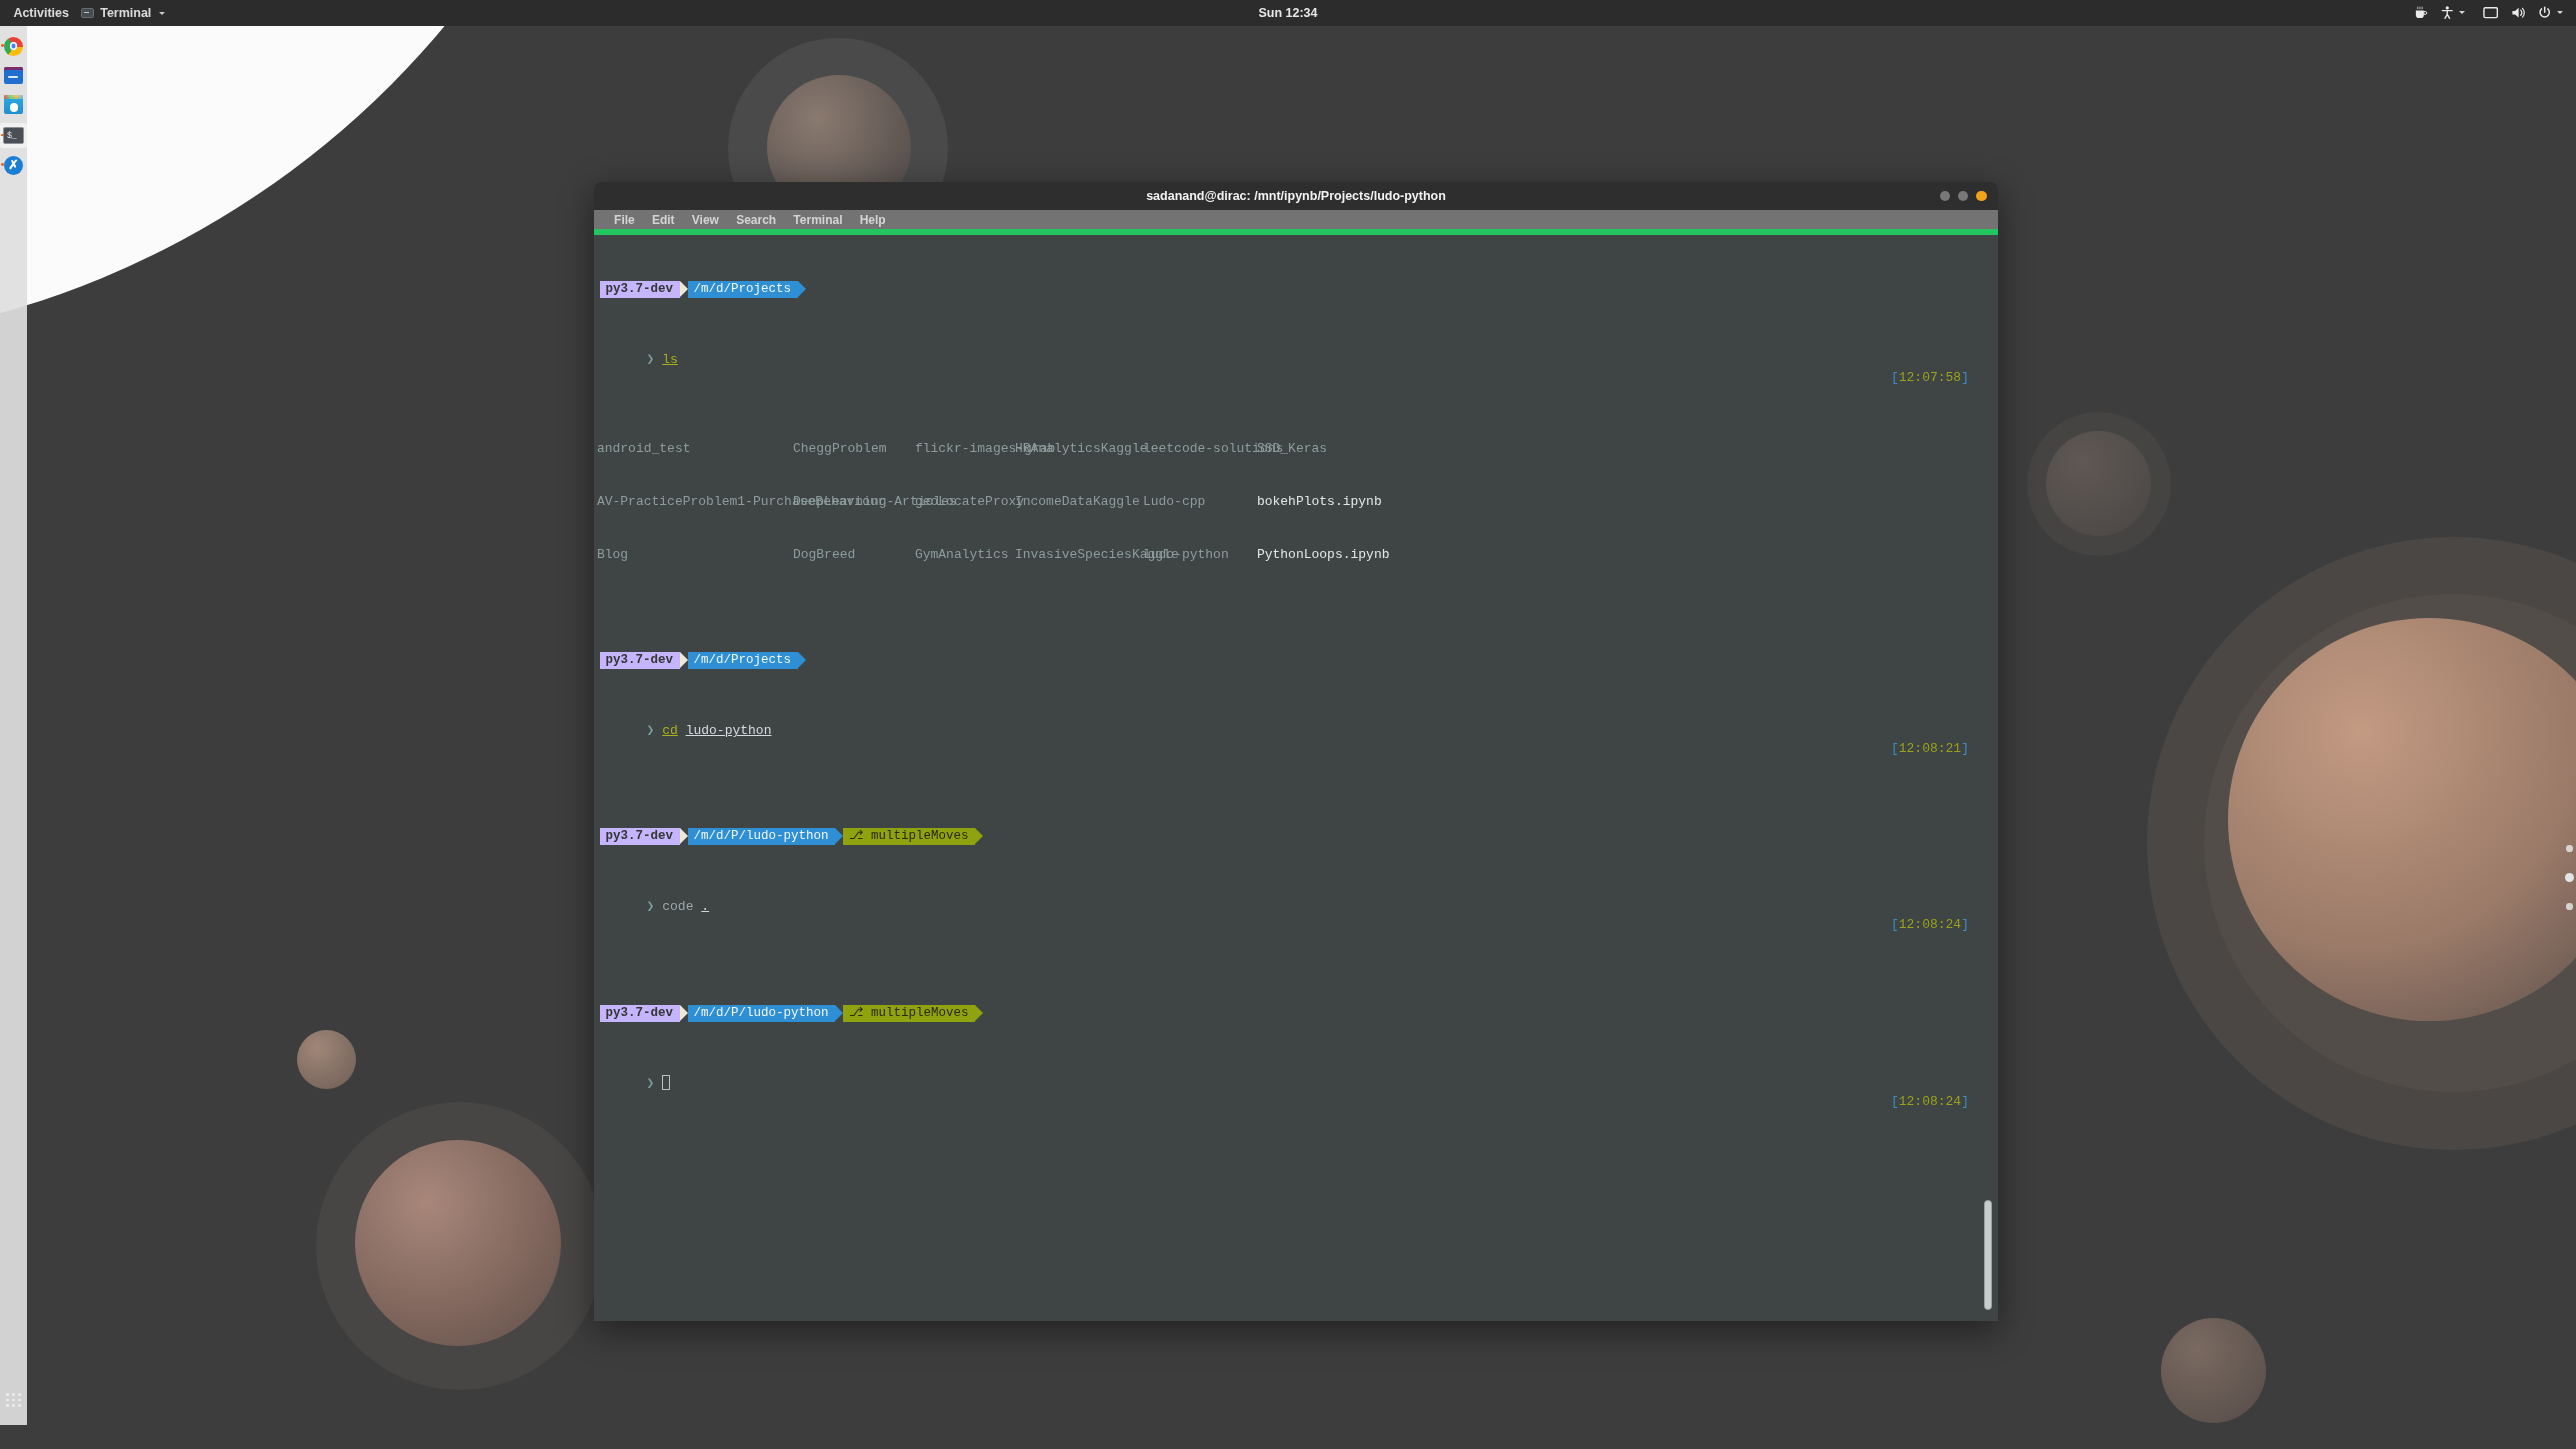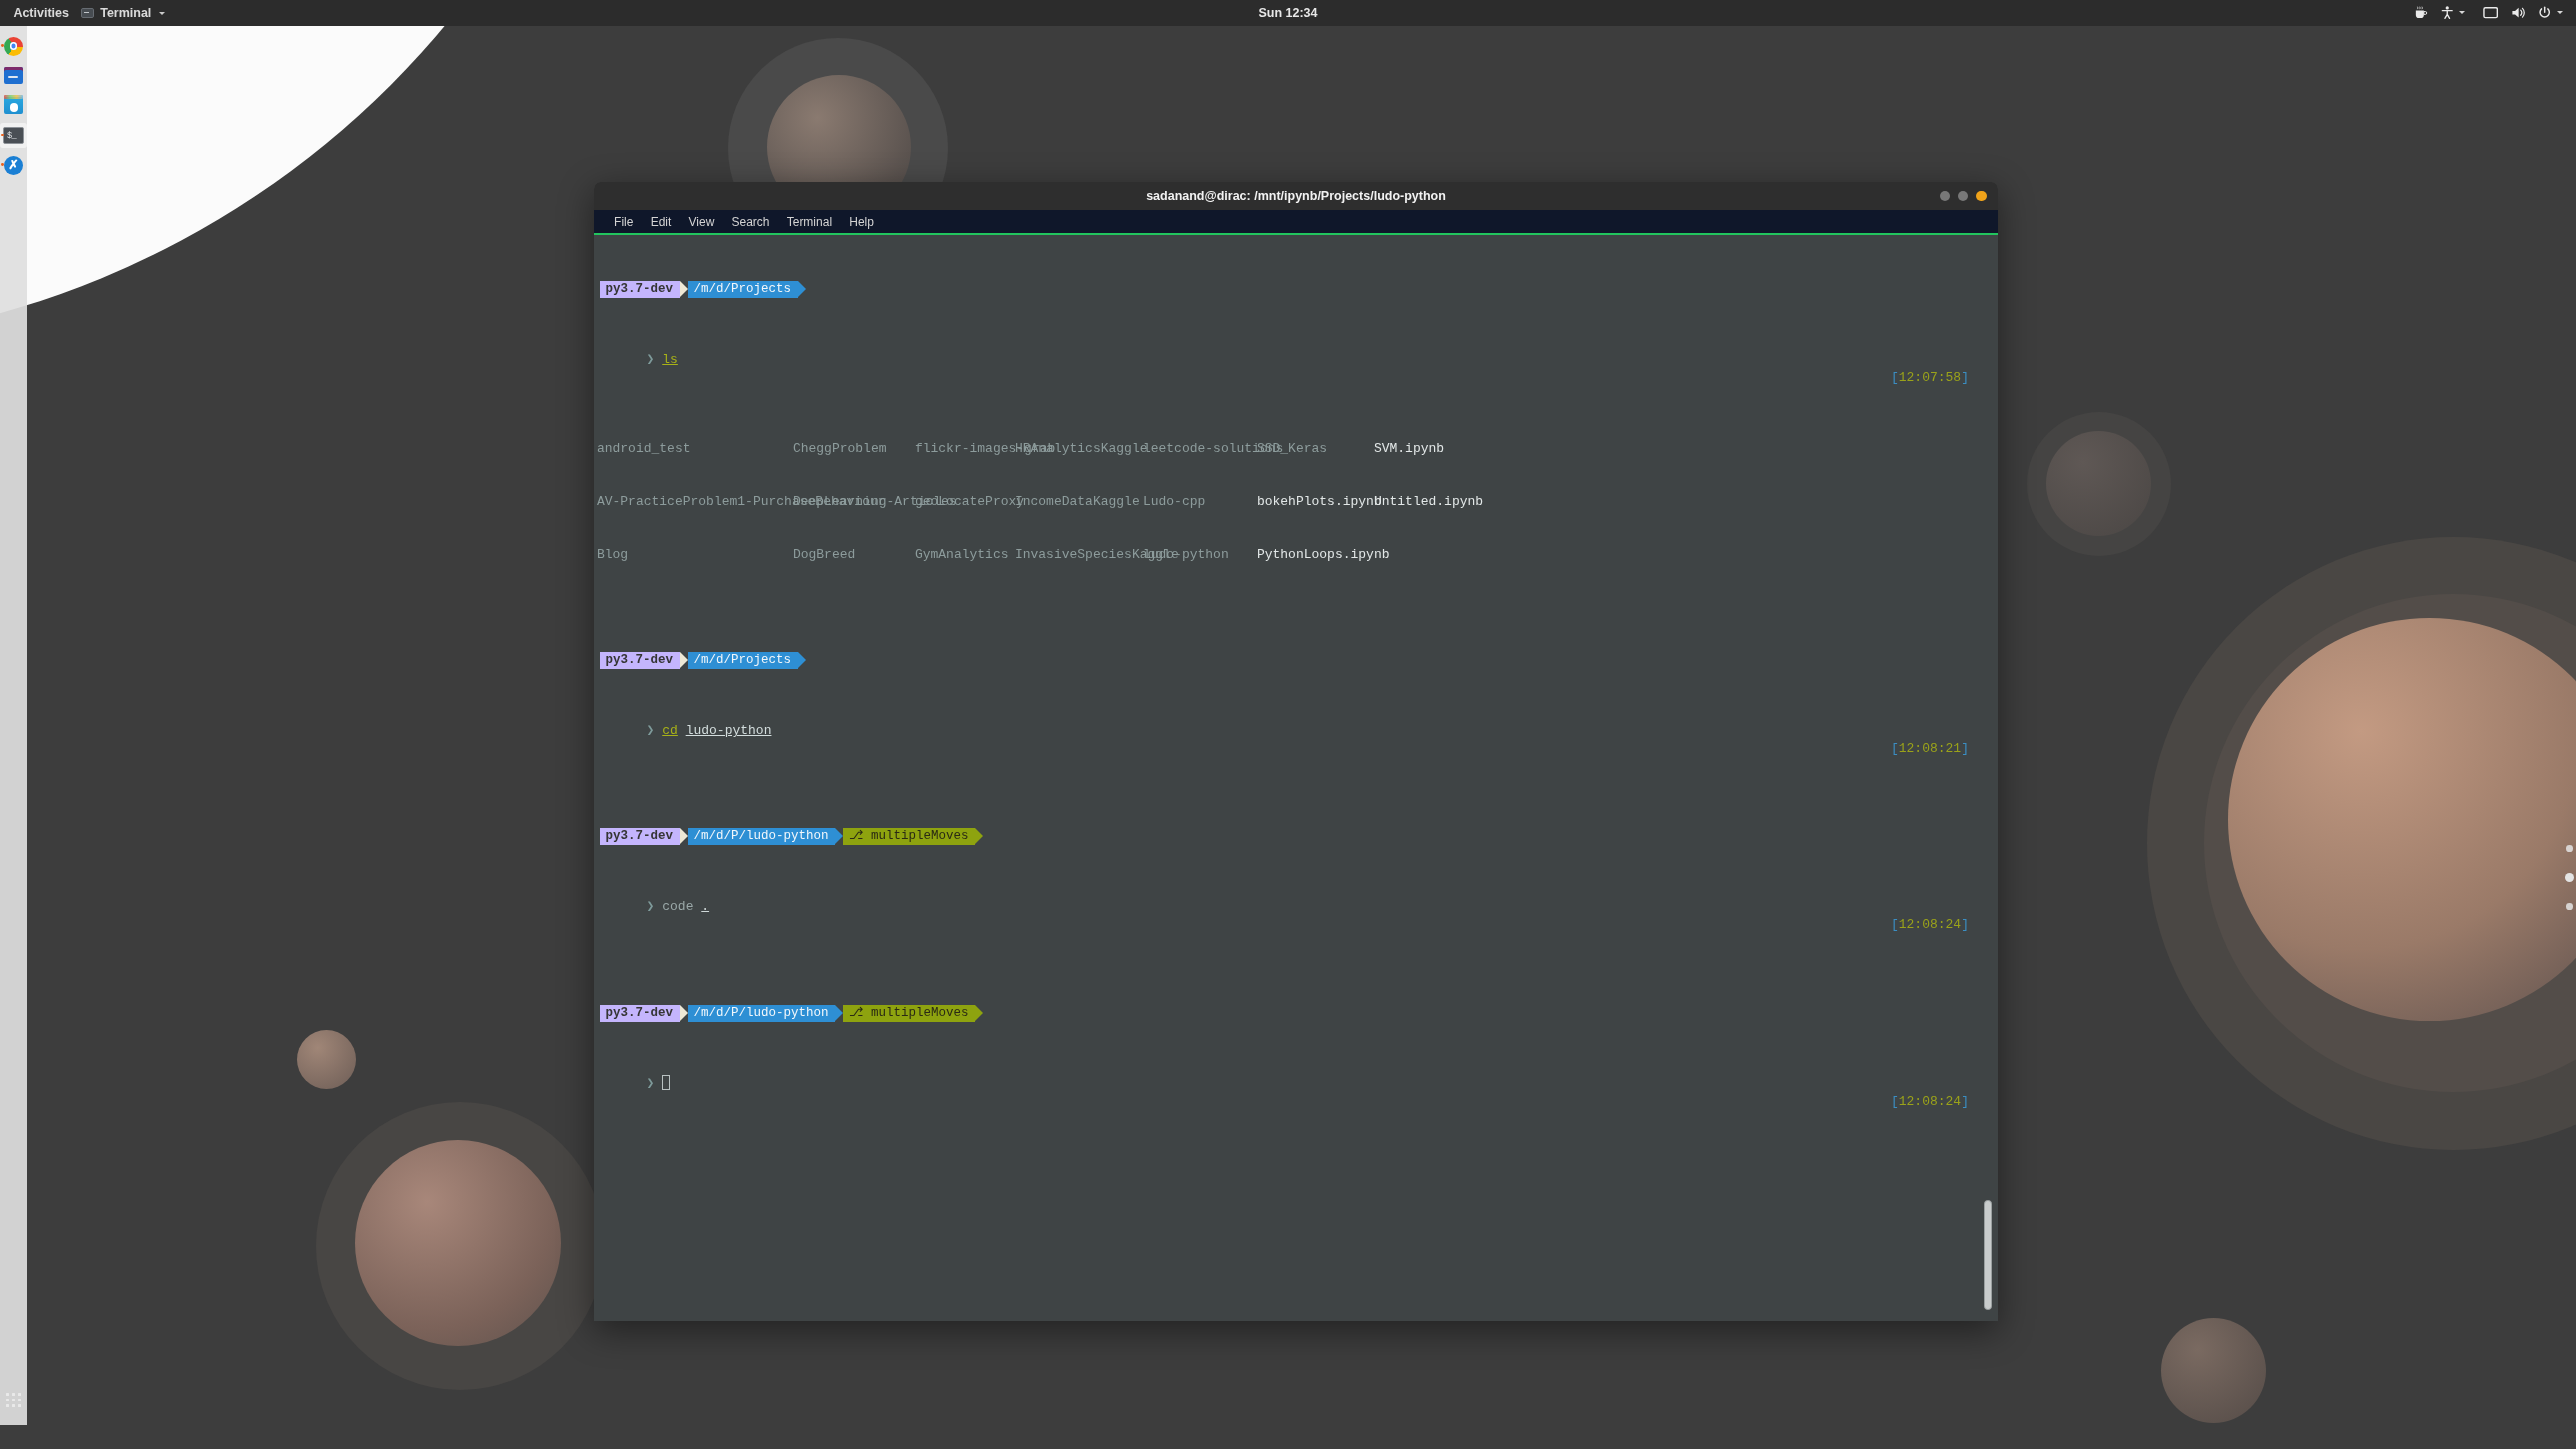--- a/index.html
+++ b/index.html
@@ -182,24 +182,25 @@
     height:28px; background:#2e2e2e;
     display:flex;align-items:center;justify-content:center;
     position:relative;
     border-radius:6.7px 6.7px 0 0;
   }
   #title-text { color:#f2f2f2; font-size:12.5px; font-weight:bold; }
   #winbtns { position:absolute; right:11.5px; top:0; height:28px; display:flex; align-items:center; gap:7.7px; }
   .wbtn { width:10.5px;height:10.5px;border-radius:50%;background:#787878; }
   .wbtn.close { background:#f0a31a; }
   #menubar {
-    height:25px; background:#0f172a;
+    height:25px; background:#737373;
     display:flex;align-items:center;gap:0;
     padding-left:11.5px;
-    border-bottom:2px solid #22c55e;
+    border-bottom:6px solid #22c55e;
+    font-weight:bold;
   }
   .menu-item { color:#d4d4d4;font-size:12px;padding:1.9px 8.6px;cursor:default; }
   #termbody {
     background:#3f4445;
     height:1086px;
     padding:10.5px 0 0 0;
     font-family:"Liberation Mono","DejaVu Sans Mono",monospace;
     font-size:13px;
     line-height:17.7px;
     position:relative;
@@ -428,25 +429,20 @@
       <div class="lscol" style="width:114px;">
         <div class="dirname">leetcode-solutions</div>
         <div class="dirname">Ludo-cpp</div>
         <div class="dirname">ludo-python</div>
       </div>
       <div class="lscol" style="width:117px;">
         <div class="dirname">SSD_Keras</div>
         <div class="filename">bokehPlots.ipynb</div>
         <div class="filename">PythonLoops.ipynb</div>
       </div>
-      <div class="lscol">
-        <div class="filename">SVM.ipynb</div>
-        <div class="filename">Untitled.ipynb</div>
-        <div class="filename"></div>
-      </div>
     </div>
 
     <div class="blank"></div>
 
     <div class="trow">
       <span class="pl">
         <span class="seg seg-venv">py3.7-dev</span>
         <span class="tip tip-venv"></span>
         <span class="seg seg-path">/m/d/Projects</span>
         <span class="tip tip-path"></span>

